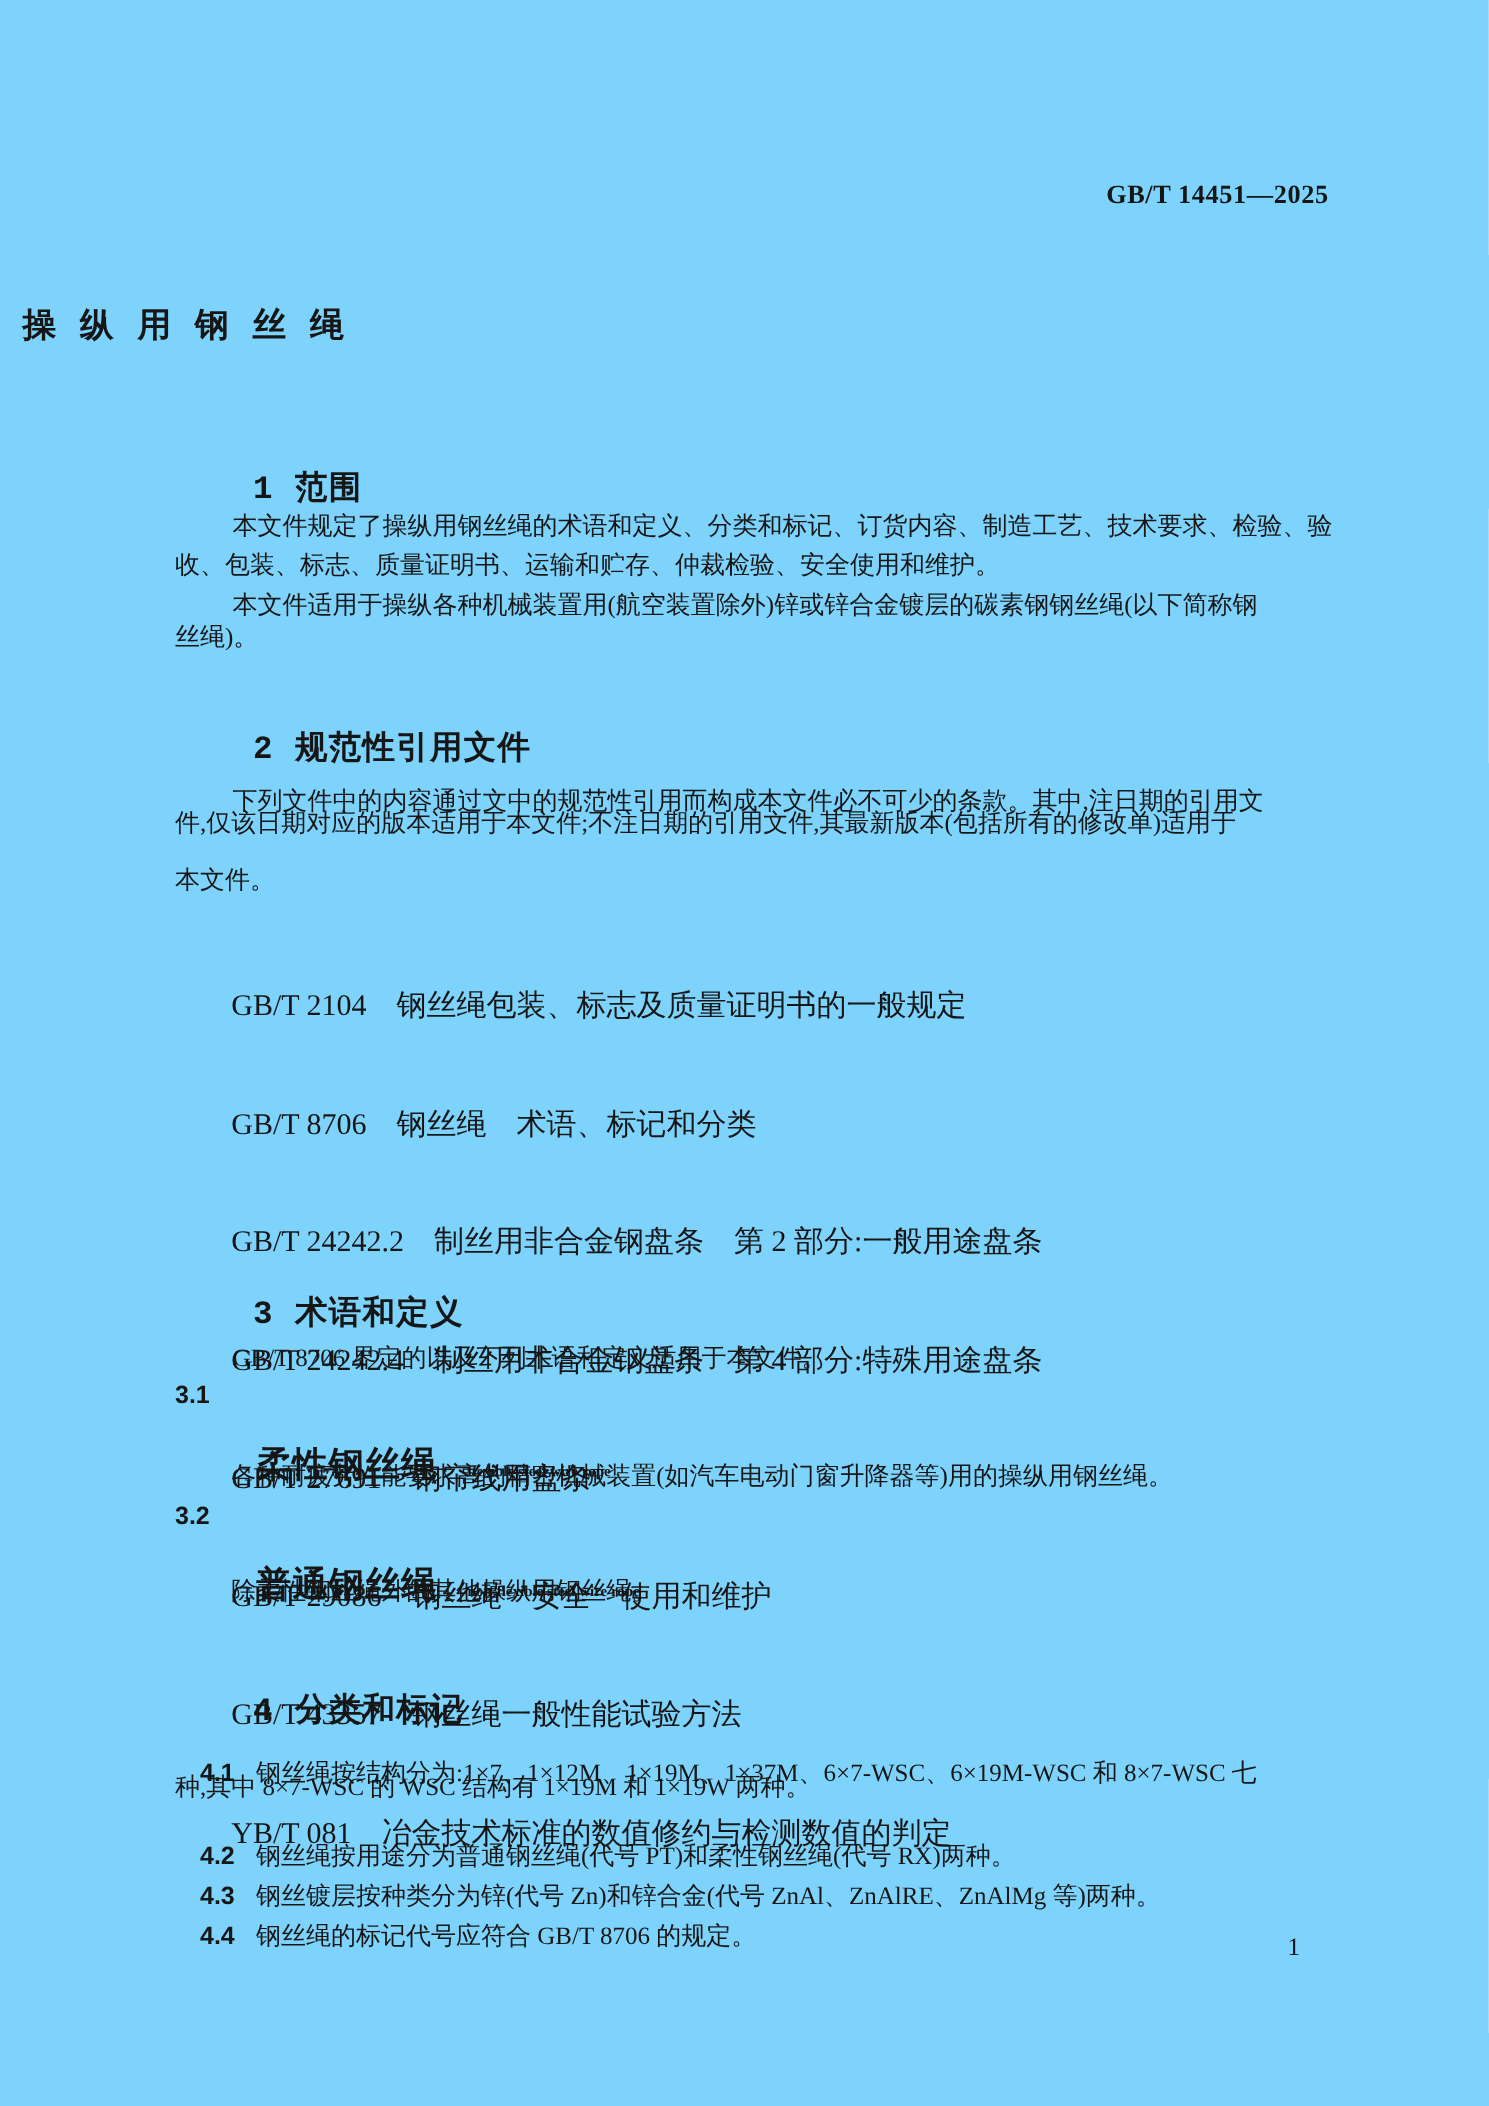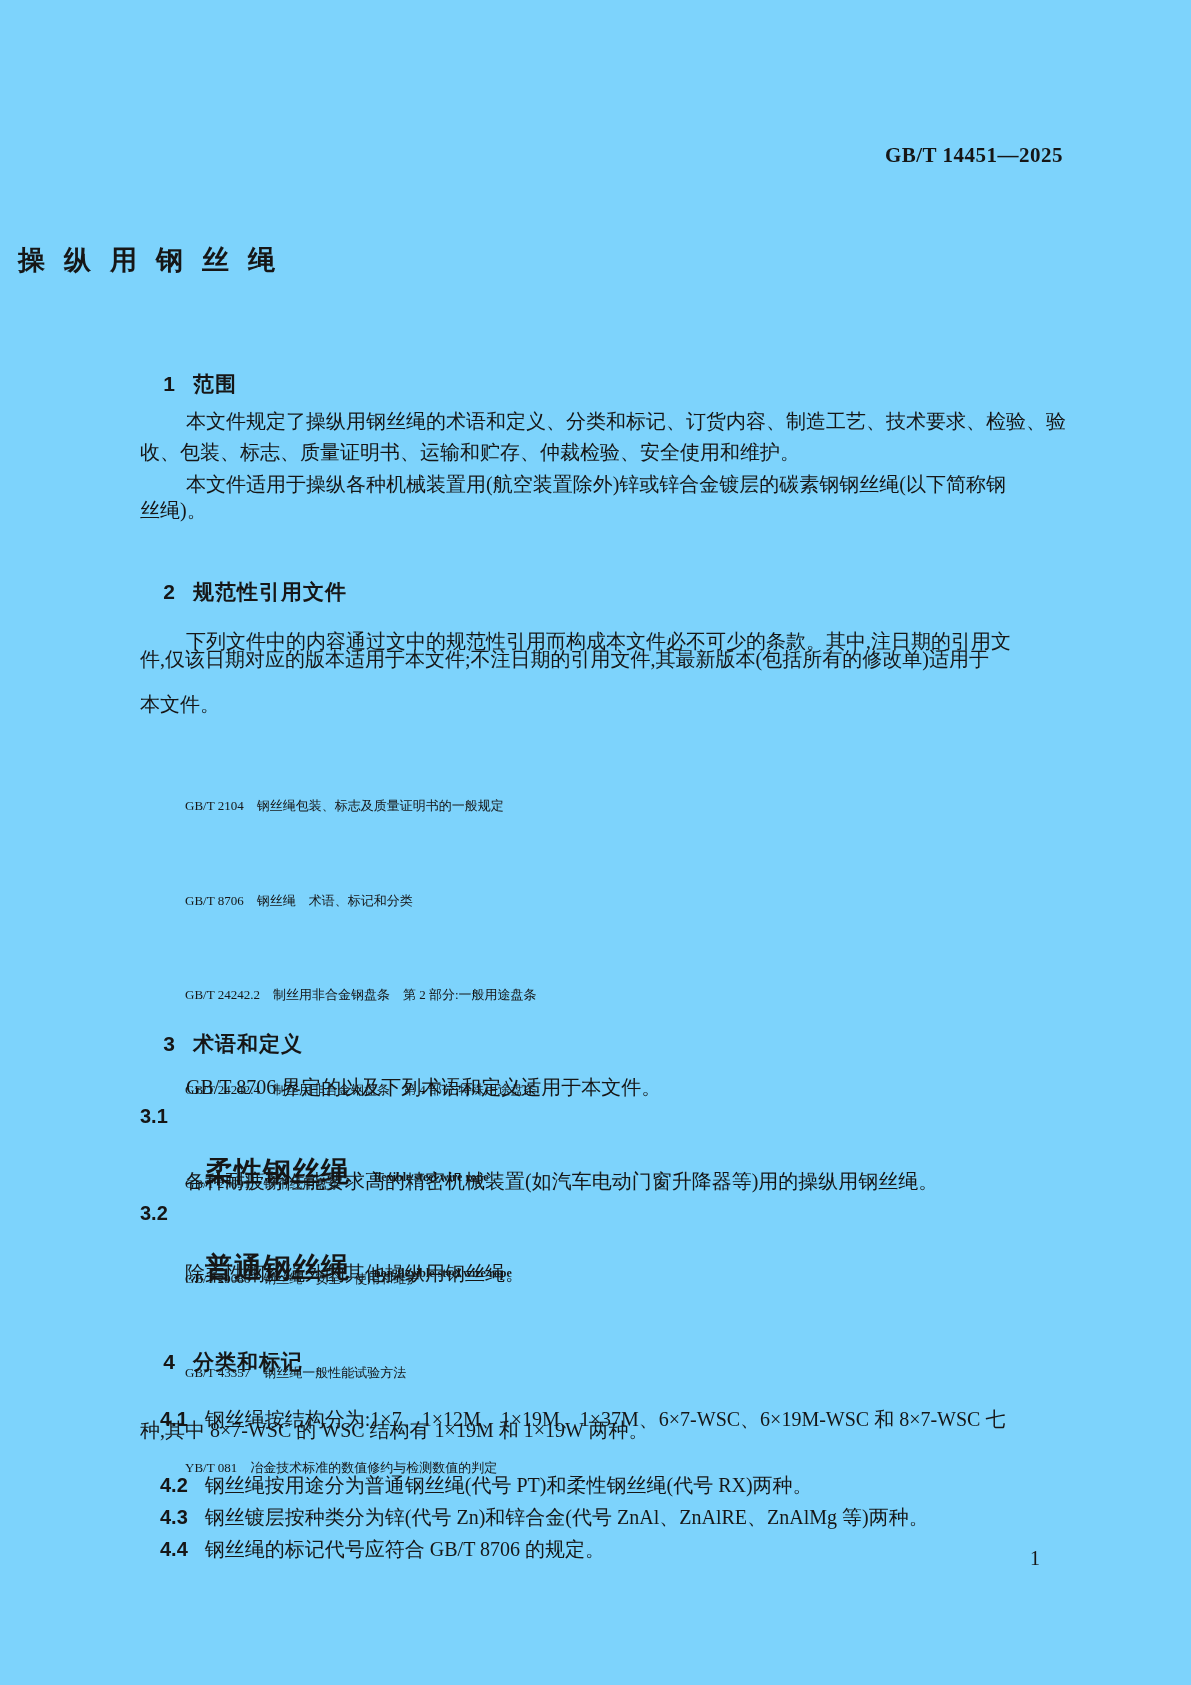--- a/index.html
+++ b/index.html
@@ -28,23 +28,23 @@
     left:0;width:1191px;
     text-align:left;
     font-family:"Liberation Sans", sans-serif;
     font-weight:600;
     font-size:27px;
     letter-spacing:19px;
     padding-left:18px;
     box-sizing:border-box;
   }
   .heading{
-    font-family:Liberation Sans, sans-serif;
+    font-family:Liberation Mono, monospace;
     font-weight:bold;
-    font-size:21px;
+    font-size:26px;
   }
   .heading .h-label{margin-left:18px;letter-spacing:1px;}
   .clause-num{
     font-family:"Liberation Sans", sans-serif;
     font-weight:bold;
     font-size:20px;
     margin-right:17px;
   }
   .term-cn{
     font-family:"Liberation Sans", sans-serif;
@@ -54,21 +54,21 @@
   }
   .term-en{
     font-family:"Liberation Serif", serif;
     font-weight:bold;
     font-size:12px;
     margin-left:24px;
   }
   .refs{
     position:absolute;
     left:185px;top:727px;
-    font-size:13px;
+    font-size:24px;
     line-height:31.5px;
     white-space:pre;
   }
   .page-num{
     font-size:20px;
   }
 </style>
 </head>
 <body>
 

